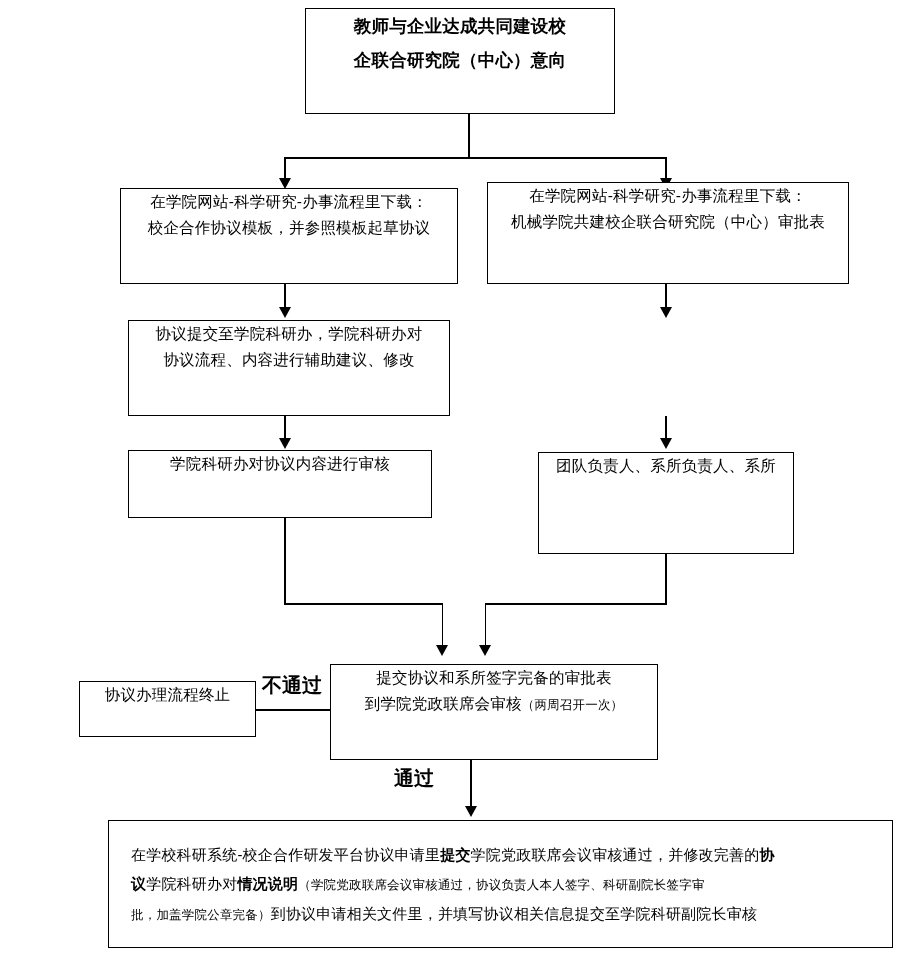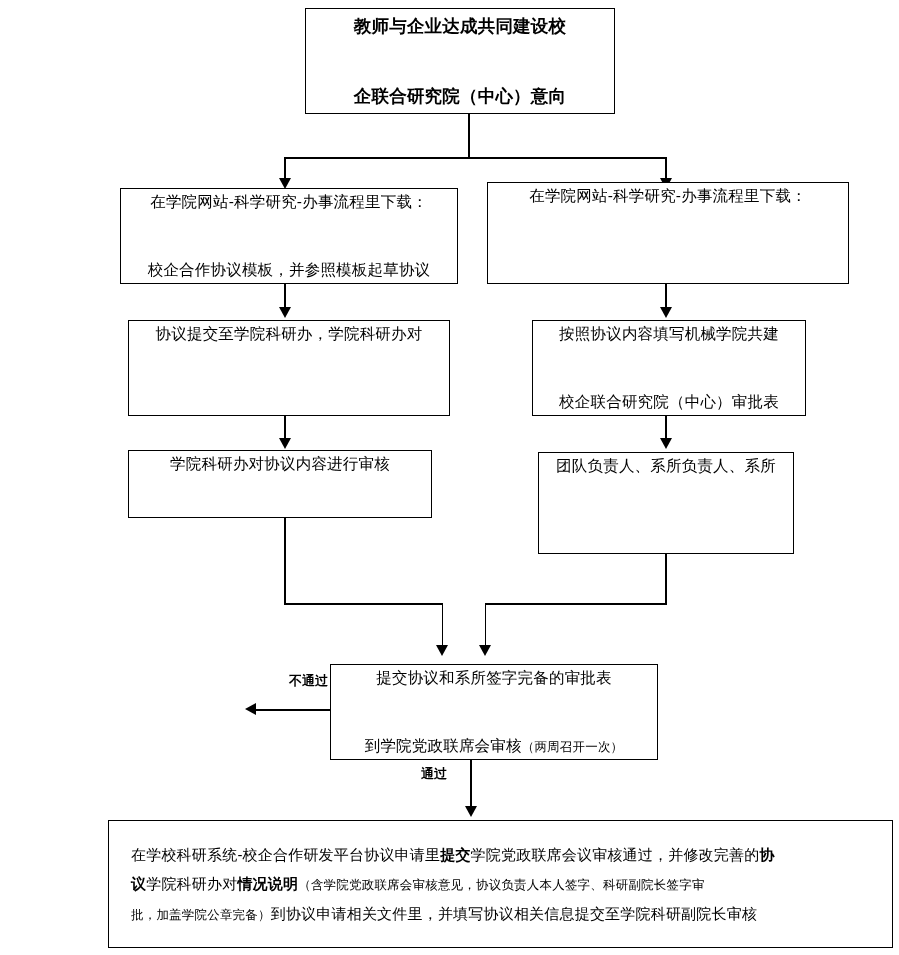--- a/index.html
+++ b/index.html
@@ -18,21 +18,21 @@
     background: #ffffff;
     overflow: hidden;
   }
   .node {
     position: absolute;
     box-sizing: border-box;
     border: 1.6px solid #000000;
     background: #ffffff;
     display: flex;
     flex-direction: column;
-    justify-content: space-between;
+    justify-content: flex-start;
     align-items: center;
     text-align: center;
     font-size: 15.5px;
     line-height: 1.15;
     letter-spacing: 0.2px;
     z-index: 2;
   }
   .node .ln {
     display: block;
     white-space: nowrap;
@@ -80,26 +80,25 @@
     position: absolute;
     width: 0; height: 0;
     border-top: 6.5px solid transparent;
     border-bottom: 6.5px solid transparent;
     border-right: 11px solid #000000;
     z-index: 1;
   }
   .edge-label {
     position: absolute;
     font-weight: bold;
-    font-size: 13px;
+    font-size: 20px;
     white-space: nowrap;
     z-index: 3;
     background: #ffffff;
     padding: 0 2px;
-    margin-left: 27px;
   }
 </style>
 </head>
 <body>
 
 <div id="canvas">
 
   <div class="node bold" style="left:305px; top:8px; width:310px; height:106px;">
     <span class="ln">教师与企业达成共同建设校</span>
     <span class="ln">企联合研究院（中心）意向</span>
@@ -115,36 +114,34 @@
   <div class="vline" style="left:665px; top:157px; height:25px;"></div>
   <div class="arrowhead-down" style="left:659.5px; top:178px;"></div>
 
   <div class="node" style="left:120px; top:188px; width:338px; height:96px;">
     <span class="ln">在学院网站-科学研究-办事流程里下载：</span>
     <span class="ln">校企合作协议模板，并参照模板起草协议</span>
   </div>
 
   <div class="node" style="left:487px; top:182px; width:362px; height:102px;">
     <span class="ln">在学院网站-科学研究-办事流程里下载：</span>
+    <span class="ln">机械学院共建校企联合研究院（中心）审批表</span>
   </div>
 
   <div class="vline" style="left:284px; top:284px; height:25px;"></div>
   <div class="arrowhead-down" style="left:278.5px; top:307px;"></div>
 
   <div class="vline" style="left:665px; top:284px; height:25px;"></div>
   <div class="arrowhead-down" style="left:659.5px; top:307px;"></div>
 
   <div class="node" style="left:128px; top:320px; width:322px; height:96px;">
     <span class="ln">协议提交至学院科研办，学院科研办对</span>
+    <span class="ln">协议流程、内容进行辅助建议、修改</span>
   </div>
 
-  <div class="node" style="left:532px; top:320px; width:274px; height:96px;">
-    <span class="ln">按照协议内容填写机械学院共建</span>
-    <span class="ln">校企联合研究院（中心）审批表</span>
-  </div>
 
   <div class="vline" style="left:284px; top:416px; height:24px;"></div>
   <div class="arrowhead-down" style="left:278.5px; top:438px;"></div>
 
   <div class="vline" style="left:665px; top:416px; height:24px;"></div>
   <div class="arrowhead-down" style="left:659.5px; top:438px;"></div>
 
   <div class="node" style="left:128px; top:450px; width:304px; height:68px;">
     <span class="ln">学院科研办对协议内容进行审核</span>
   </div>
@@ -165,24 +162,27 @@
 
   <div class="node" style="left:330px; top:664px; width:328px; height:96px;">
     <span class="ln">提交协议和系所签字完备的审批表</span>
     <span class="ln"><span>到学院党政联席会审核</span><span class="small">（两周召开一次）</span></span>
   </div>
 
   <div class="hline" style="left:252px; top:709px; width:78px;"></div>
   <div class="arrowhead-left" style="left:245px; top:703px;"></div>
   <div class="edge-label" style="left:260px; top:672px;">不通过</div>
 
+  <div class="node" style="left:79px; top:681px; width:177px; height:56px;">
+    <span class="ln">协议办理流程终止</span>
+  </div>
 
   <div class="vline" style="left:470px; top:760px; height:50px;"></div>
   <div class="arrowhead-down" style="left:464.5px; top:806px;"></div>
   <div class="edge-label" style="left:392px; top:765px;">通过</div>
 
   <div class="node para" style="left:108px; top:820px; width:785px; height:128px;">
     <span class="ln"><span>在学校科研系统-校企合作研发平台协议申请里</span><span class="b">提交</span><span>学院党政联席会议审核通过，并修改完善的</span><span class="b">协</span></span>
-    <span class="ln"><span class="b">议</span><span>学院科研办对</span><span class="b">情况说明</span><span class="small">（含学院党政联席会审核意见，协议负责人本人签字、科研副院长签字审</span></span>
+    <span class="ln"><span class="b">议</span><span>学院科研办对</span><span class="b">情况说明</span><span class="small">（学院党政联席会议审核通过，协议负责人本人签字、科研副院长签字审</span></span>
     <span class="ln"><span class="small">批，加盖学院公章完备）</span><span>到协议申请相关文件里，并填写协议相关信息提交至学院科研副院长审核</span></span>
   </div>
 
 </div>
 
 </body></html>

